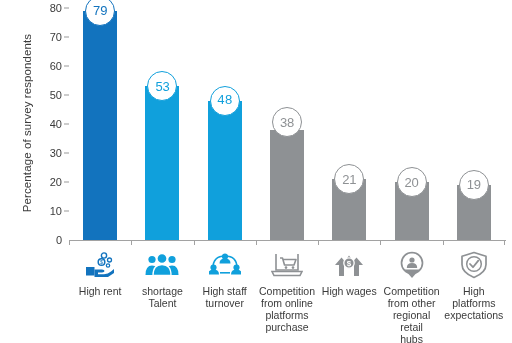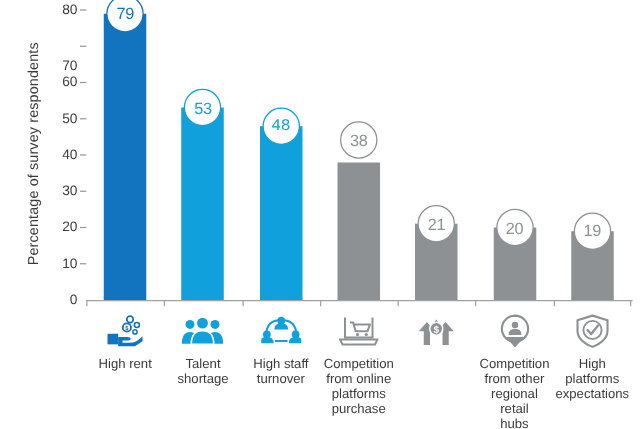--- a/index.html
+++ b/index.html
@@ -151,21 +151,21 @@
   <div id="y-axis-title">Percentage of survey respondents</div>
 
   <div id="y-ticks">
       <div class="y-tick" style="top: 232px;">0</div>
       <div class="y-tick" style="top: 203px;">10</div>
       <div class="y-tick" style="top: 174px;">20</div>
       <div class="y-tick" style="top: 145px;">30</div>
       <div class="y-tick" style="top: 116px;">40</div>
       <div class="y-tick" style="top: 87px;">50</div>
       <div class="y-tick" style="top: 58px;">60</div>
-      <div class="y-tick" style="top: 29px; margin-top: 16px;">70</div>
+      <div class="y-tick" style="top: 29px;">70</div>
       <div class="y-tick" style="top: 0px;">80</div>
     </div>
 
   <div id="axis-line"></div>
   <div id="x-tick-marks">
       <div class="x-tick-mark" style="left: 0px;"></div>
       <div class="x-tick-mark" style="left: 62.2857px;"></div>
       <div class="x-tick-mark" style="left: 124.571px;"></div>
       <div class="x-tick-mark" style="left: 186.857px;"></div>
       <div class="x-tick-mark" style="left: 249.143px;"></div>
@@ -182,21 +182,21 @@
       <div class="bar-slot" style="left: 76.4286px; width: 34px;">
         <div class="bar" style="height: 153.7px; background: rgb(16, 160, 220);"></div>
         <div class="bubble" style="bottom: 138.7px; color: rgb(16, 160, 220);">53</div>
       </div>
       <div class="bar-slot" style="left: 138.714px; width: 34px; font-family: Liberation Mono, monospace;">
         <div class="bar" style="height: 139.2px; background: rgb(16, 160, 220);"></div>
         <div class="bubble" style="bottom: 124.2px; color: rgb(16, 160, 220);">48</div>
       </div>
       <div class="bar-slot" style="left: 201px; width: 34px;">
         <div class="bar" style="height: 110.2px; background: rgb(142, 145, 148);"></div>
-        <div class="bubble" style="bottom: 113px; color: rgb(142, 145, 148);">38</div>
+        <div class="bubble" style="bottom: 103px; color: rgb(142, 145, 148);">38</div>
       </div>
       <div class="bar-slot" style="left: 263.286px; width: 34px;">
         <div class="bar" style="height: 60.9px; background: rgb(142, 145, 148);"></div>
         <div class="bubble" style="bottom: 45.9px; color: rgb(142, 145, 148);">21</div>
       </div>
       <div class="bar-slot" style="left: 325.571px; width: 34px;">
         <div class="bar" style="height: 58px; background: rgb(142, 145, 148);"></div>
         <div class="bubble" style="bottom: 43px; color: rgb(142, 145, 148);">20</div>
       </div>
       <div class="bar-slot" style="left: 387.857px; width: 34px;">
@@ -227,22 +227,22 @@
           <svg width="34" height="24" viewBox="0 0 34 24">
             <circle cx="7" cy="6.5" r="3.6" fill="#10A0DC"></circle>
             <path d="M0.5 22 Q0.5 12.5 7 12.5 Q13.5 12.5 13.5 22 Z" fill="#10A0DC"></path>
             <circle cx="27" cy="6.5" r="3.6" fill="#10A0DC"></circle>
             <path d="M20.5 22 Q20.5 12.5 27 12.5 Q33.5 12.5 33.5 22 Z" fill="#10A0DC"></path>
             <circle cx="17" cy="5.5" r="5" fill="#10A0DC" stroke="#fff" stroke-width="1.3"></circle>
             <path d="M8 22.5 Q8 11.5 17 11.5 Q26 11.5 26 22.5 Z" fill="#10A0DC" stroke="#fff" stroke-width="1.3"></path>
           </svg>
         </div>
         <div class="cat-label">
+          <div>shortage</div>
           <div>Talent</div>
-          <div>shortage</div>
         </div>
       </div>
       <div class="cat" style="left: 124.571px; width: 62.2857px;">
         <div class="cat-icon">
           <svg width="32" height="26" viewBox="0 0 32 26">
             <path d="M4 16 Q4 4 16 4 Q28 4 28 16" fill="none" stroke="#10A0DC" stroke-width="1.6"></path>
             <circle cx="16" cy="4.5" r="3.1" fill="#10A0DC"></circle>
             <path d="M10.5 11.5 Q10.5 6.6 16 6.6 Q21.5 6.6 21.5 11.5 Z" fill="#10A0DC"></path>
             <circle cx="4.5" cy="15.5" r="3.1" fill="#10A0DC"></circle>
             <path d="M-1 22.5 Q-1 17.6 4.5 17.6 Q10 17.6 10 22.5 Z" fill="#10A0DC"></path>
@@ -276,20 +276,23 @@
       <div class="cat" style="left: 249.143px; width: 62.2857px;">
         <div class="cat-icon">
           <svg width="32" height="26" viewBox="0 0 32 26">
             <path d="M6 24 L6 13 L2 13 L8.5 5.5 L15 13 L11 13 L11 24 Z" fill="#8E9194"></path>
             <path d="M21 24 L21 13 L17 13 L23.5 5.5 L30 13 L26 13 L26 24 Z" fill="#8E9194"></path>
             <path d="M16 24 L16 10 L11.5 10 L16 3.5 L20.5 10 L16 10 Z" fill="#8E9194"></path>
             <circle cx="16" cy="11" r="5.2" fill="#8E9194" stroke="#fff" stroke-width="1.3"></circle>
             <text x="16" y="14.4" font-size="8" fill="#fff" text-anchor="middle" font-family="Liberation Sans, sans-serif" font-weight="bold">$</text>
           </svg>
         </div>
+        <div class="cat-label">
+          <div>High wages</div>
+        </div>
       </div>
       <div class="cat" style="left: 311.429px; width: 62.2857px;">
         <div class="cat-icon">
           <svg width="28" height="28" viewBox="0 0 28 28">
             <path d="M14 1.5 A10.5 10.5 0 0 1 14 22.5 A10.5 10.5 0 0 1 14 1.5 Z" fill="none" stroke="#8E9194" stroke-width="1.7"></path>
             <path d="M6.5 18.5 L14 27 L21.5 18.5 Z" fill="#8E9194"></path>
             <circle cx="14" cy="9" r="2.6" fill="#8E9194"></circle>
             <path d="M8.8 17 Q8.8 12 14 12 Q19.2 12 19.2 17 Z" fill="#8E9194"></path>
           </svg>
         </div>

